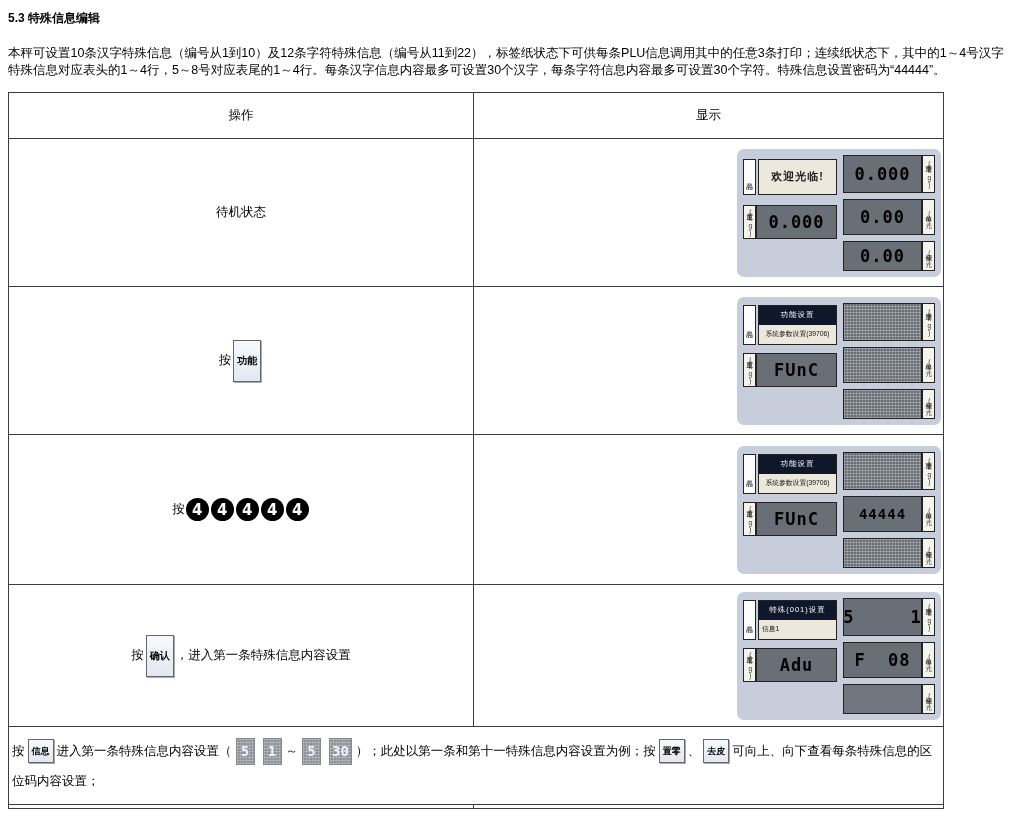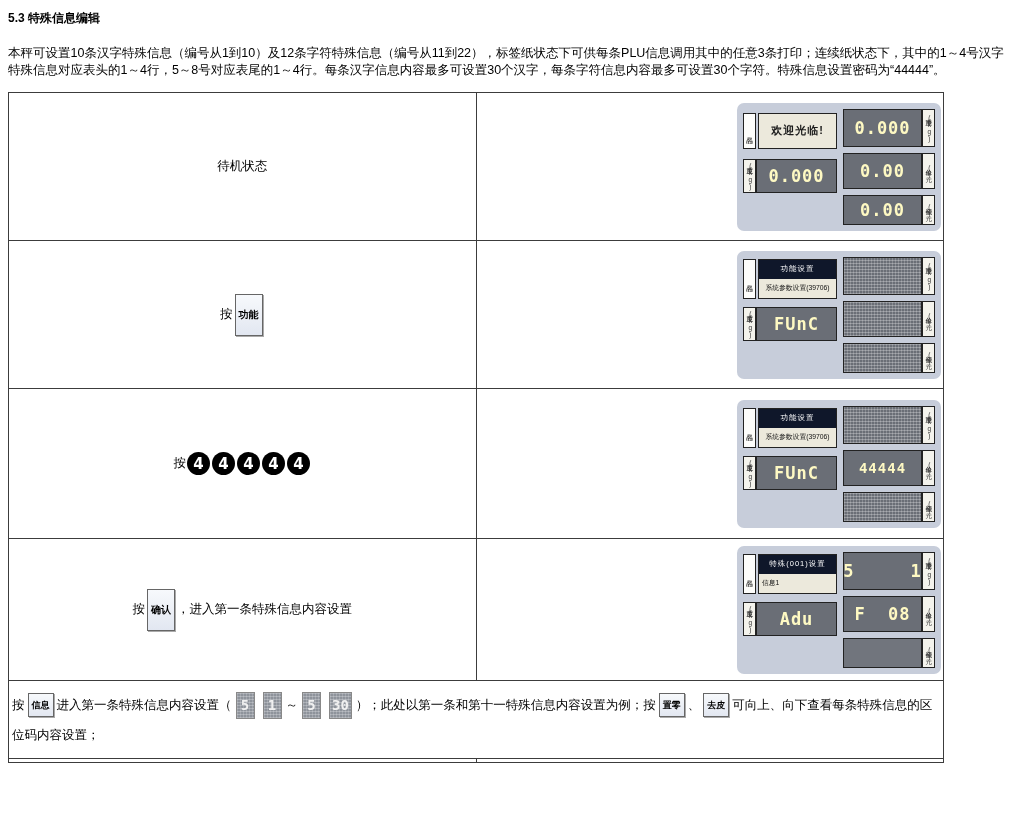--- a/index.html
+++ b/index.html
@@ -41,21 +41,21 @@
   .slotE { left:106px; top:92px; width:92px; height:30px; }
 
   .seg { display:flex; width:100%; height:100%; }
   .seg .lab {
     width:13px; background:#f4f3ec; color:#333; border:1px solid #222;
     display:flex; align-items:center; justify-content:center;
     writing-mode:vertical-rl; text-orientation:upright;
     font-size:6.5px; line-height:1; letter-spacing:0; overflow:hidden;
   }
   .seg .digits {
-    flex:1; background:#6a6e76; color:#fef9c3; border:1px solid #222;
+    flex:1; background:#6a6e76; color:#000000; border:1px solid #222;
     font-family:"DejaVu Sans Mono",monospace; font-weight:bold;
     display:flex; align-items:center; justify-content:center;
     font-size:17px; letter-spacing:1px; white-space:pre; overflow:hidden;
   }
   .seg .digits.small-d { font-size:14px; }
   .seg .digits.off {
     color:transparent; background-color:#6a6e76;
     background-image:
       repeating-linear-gradient(0deg, rgba(255,255,255,.28) 0 1px, transparent 1px 3px),
       repeating-linear-gradient(90deg, rgba(255,255,255,.20) 0 1px, transparent 1px 3px);
@@ -113,20 +113,24 @@
 <body>
 
 <div class="content">
 
   <h1 class="doc-title">5.3 特殊信息编辑</h1>
 
   <p class="intro">本秤可设置10条汉字特殊信息（编号从1到10）及12条字符特殊信息（编号从11到22），标签纸状态下可供每条PLU信息调用其中的任意3条打印；连续纸状态下，其中的1～4号汉字特殊信息对应表头的1～4行，5～8号对应表尾的1～4行。每条汉字信息内容最多可设置30个汉字，每条字符信息内容最多可设置30个字符。特殊信息设置密码为“44444”。</p>
 
   <table class="optable">
     <tbody>
+        <tr>
+      <th class="h-op">操作</th>
+      <th class="h-disp">显示</th>
+    </tr>
 
     <tr class="row-std">
       <td class="op-cell">待机状态</td>
       <td class="disp-cell">
         <div class="panel">
           <div class="slot slotA">
             <div class="namebox">
               <div class="nlab">品名</div>
               <div class="ncontent single">
                 <span class="welcome-text">欢迎光临!</span>

